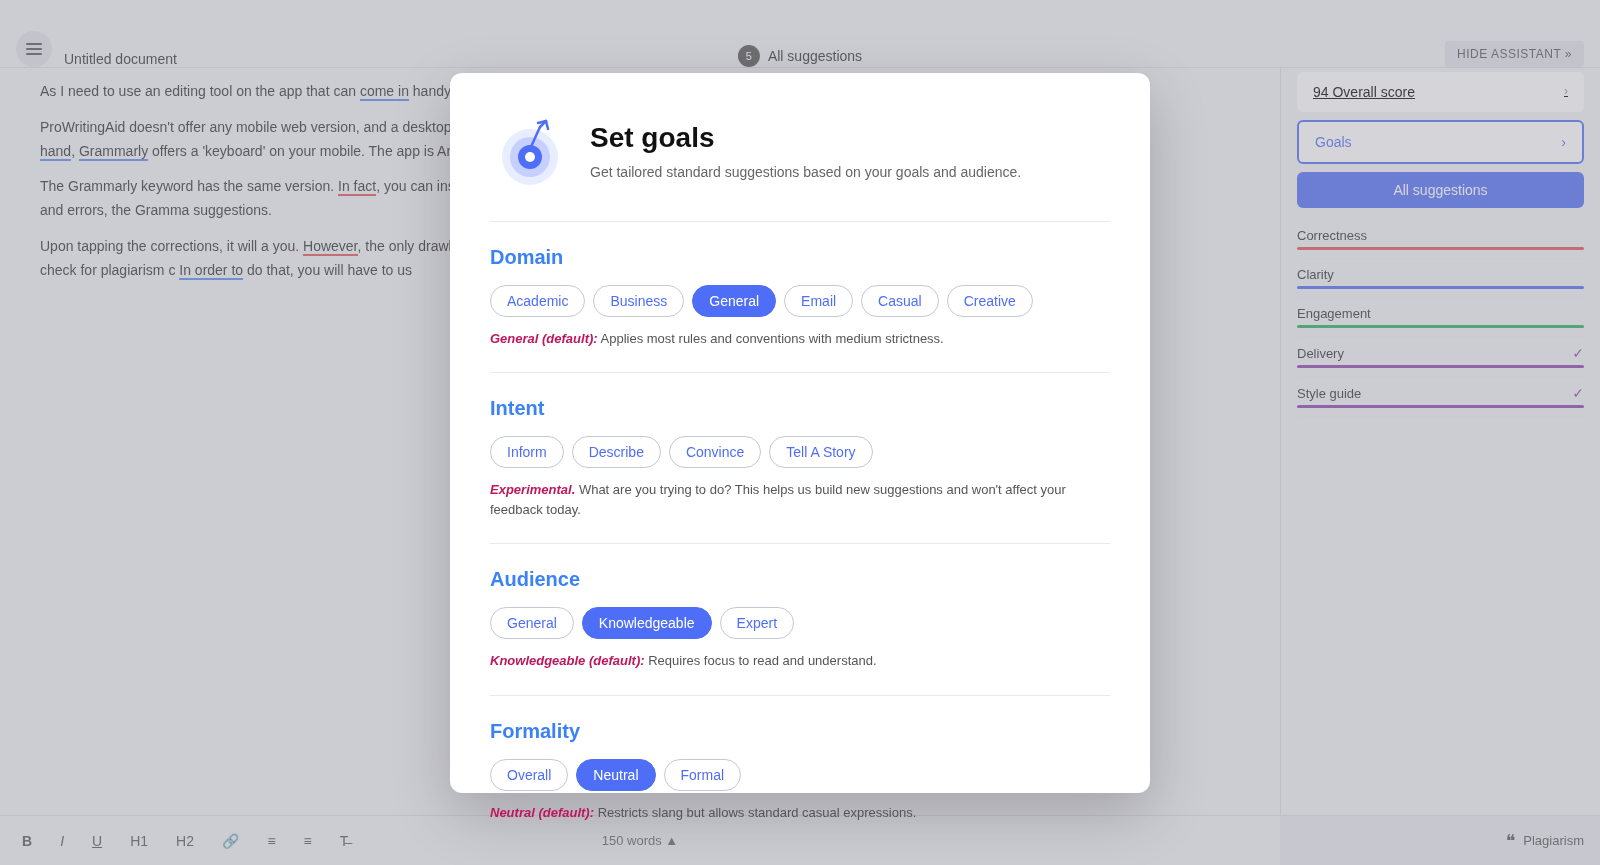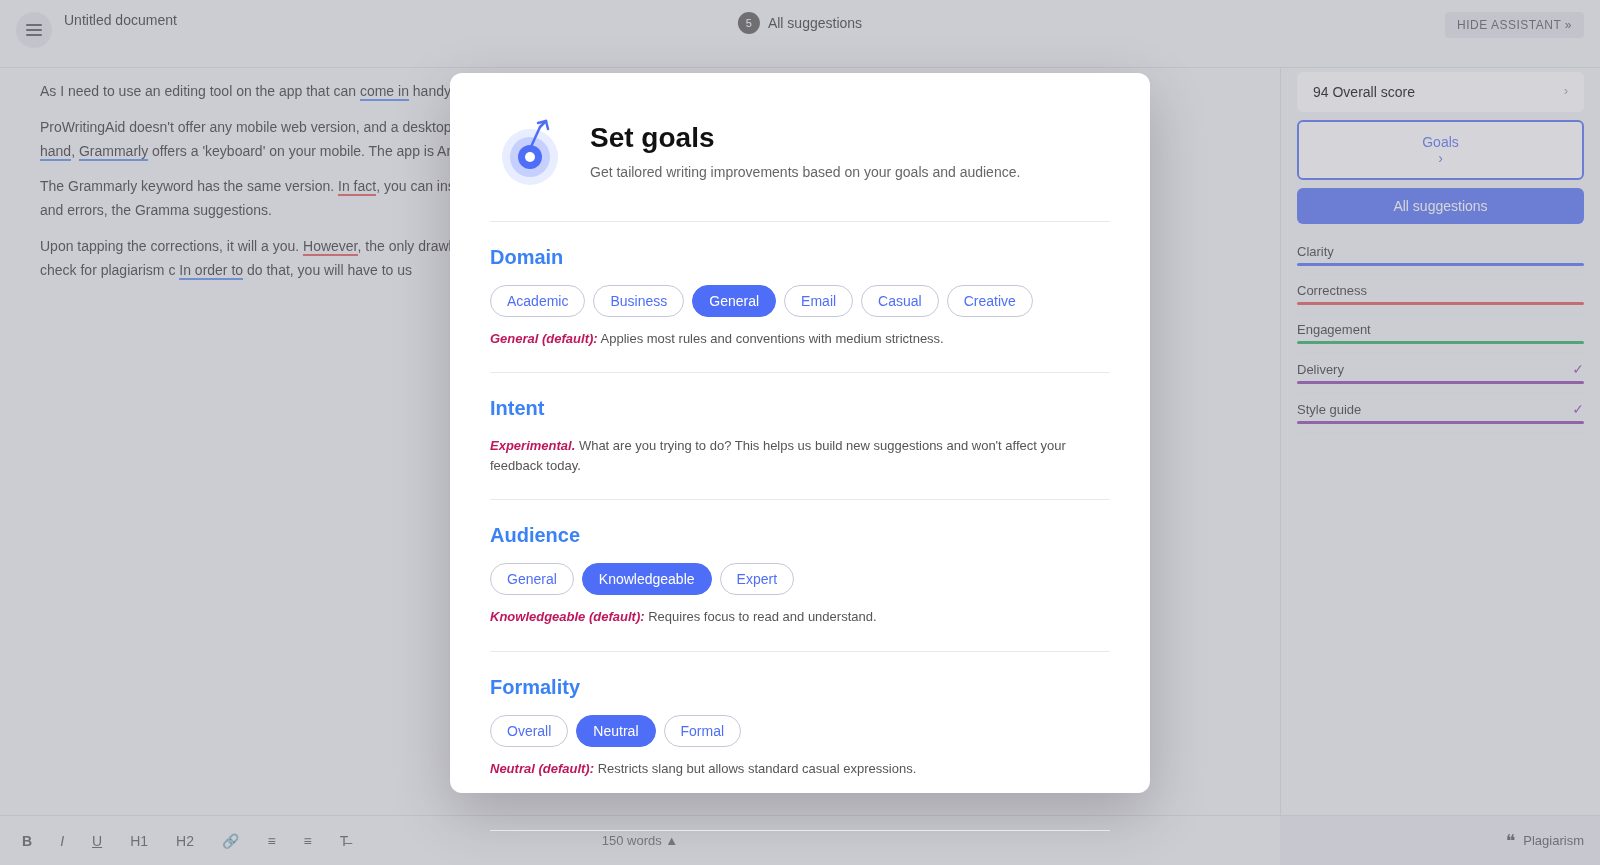--- a/index.html
+++ b/index.html
@@ -12,22 +12,22 @@
       position: relative;
     }
 
     
     .top-bar {
       position: absolute;
       top: 0; left: 0; right: 0;
       height: 68px;
       background: #f0f1f5;
       display: flex;
-      align-items: flex-start;
-      padding: 12px 16px;
+      align-items: flex-end;
+      padding: 0 16px;
       z-index: 1;
       border-bottom: 1px solid #ddd;
     }
     .menu-btn {
       width: 36px; height: 36px;
       border-radius: 50%;
       background: #e2e3e8;
       display: flex; align-items: center; justify-content: center;
       cursor: pointer;
       margin-right: 12px;
@@ -102,36 +102,36 @@
       background: white;
       border-radius: 6px;
       padding: 12px 16px;
       display: flex;
       align-items: flex-start;
       justify-content: space-between;
       margin-bottom: 8px;
       font-size: 14px;
       font-weight: 500;
       cursor: pointer;
+      text-decoration: underline;
     }
     .score-row .chevron { color: #999; font-size: 12px; }
     .goals-row {
       background: white;
       border: 2px solid #4f6ef7;
       border-radius: 6px;
       padding: 12px 16px;
       display: flex;
       align-items: center;
       justify-content: space-between;
       margin-bottom: 8px;
       font-size: 14px;
       font-weight: 500;
       color: #4f6ef7;
       cursor: pointer;
-      flex-direction: column;
     }
     .all-suggestions-btn {
       background: #4f6ef7;
       color: white;
       border-radius: 6px;
       padding: 10px 16px;
       font-size: 14px;
       font-weight: 500;
       margin-bottom: 12px;
       text-align: center;
@@ -332,29 +332,29 @@
   <div class="goals-row">
     <span>Goals</span>
     <span class="chevron">›</span>
   </div>
   <div class="all-suggestions-btn">
     <span>All suggestions</span>
   </div>
   <div>
     <div class="metric-item">
       <div class="metric-label">
-        <span>Clarity</span>
-      </div>
-      <div class="metric-bar bar-blue"></div>
+        <span>Correctness</span>
+      </div>
+      <div class="metric-bar bar-red"></div>
     </div>
     <div class="metric-item">
       <div class="metric-label">
-        <span>Correctness</span>
-      </div>
-      <div class="metric-bar bar-red"></div>
+        <span>Clarity</span>
+      </div>
+      <div class="metric-bar bar-blue"></div>
     </div>
     <div class="metric-item">
       <div class="metric-label">
         <span>Engagement</span>
       </div>
       <div class="metric-bar bar-green"></div>
     </div>
     <div class="metric-item">
       <div class="metric-label">
         <span>Delivery</span>
@@ -402,21 +402,21 @@
           <circle cx="40" cy="44" r="5" fill="white"></circle>
 
           <line x1="50" y1="14" x2="40" y2="36" stroke="#4f6ef7" stroke-width="2.5" stroke-linecap="round"></line>
           <line x1="50" y1="14" x2="56" y2="8" stroke="#4f6ef7" stroke-width="2.5" stroke-linecap="round"></line>
           <line x1="56" y1="8" x2="58" y2="16" stroke="#4f6ef7" stroke-width="2.5" stroke-linecap="round"></line>
           <line x1="56" y1="8" x2="48" y2="10" stroke="#4f6ef7" stroke-width="2.5" stroke-linecap="round"></line>
         </svg>
       </div>
       <div class="modal-title-area">
         <h1>Set goals</h1>
-        <p>Get tailored writing improvements based on your goals and audience.</p>
+        <p>Get tailored standard suggestions based on your goals and audience.</p>
       </div>
     </div>
 
     <div class="section">
       <div class="section-title">Domain</div>
       <div class="pill-group">
         <button class="pill">Academic</button>
         <button class="pill">Business</button>
         <button class="pill active">General</button>
         <button class="pill">Email</button>
@@ -424,20 +424,26 @@
         <button class="pill">Creative</button>
       </div>
       <div class="section-desc">
         <strong>General (default):</strong>
         <span>Applies most rules and conventions with medium strictness.</span>
       </div>
     </div>
 
     <div class="section">
       <div class="section-title">Intent</div>
+      <div class="pill-group">
+        <button class="pill">Inform</button>
+        <button class="pill">Describe</button>
+        <button class="pill">Convince</button>
+        <button class="pill">Tell A Story</button>
+      </div>
       <div class="section-desc">
         <strong>Experimental.</strong>
         <span>What are you trying to do? This helps us build new suggestions and won't affect your feedback today.</span>
       </div>
     </div>
 
     <div class="section">
       <div class="section-title">Audience</div>
       <div class="pill-group">
         <button class="pill">General</button>

